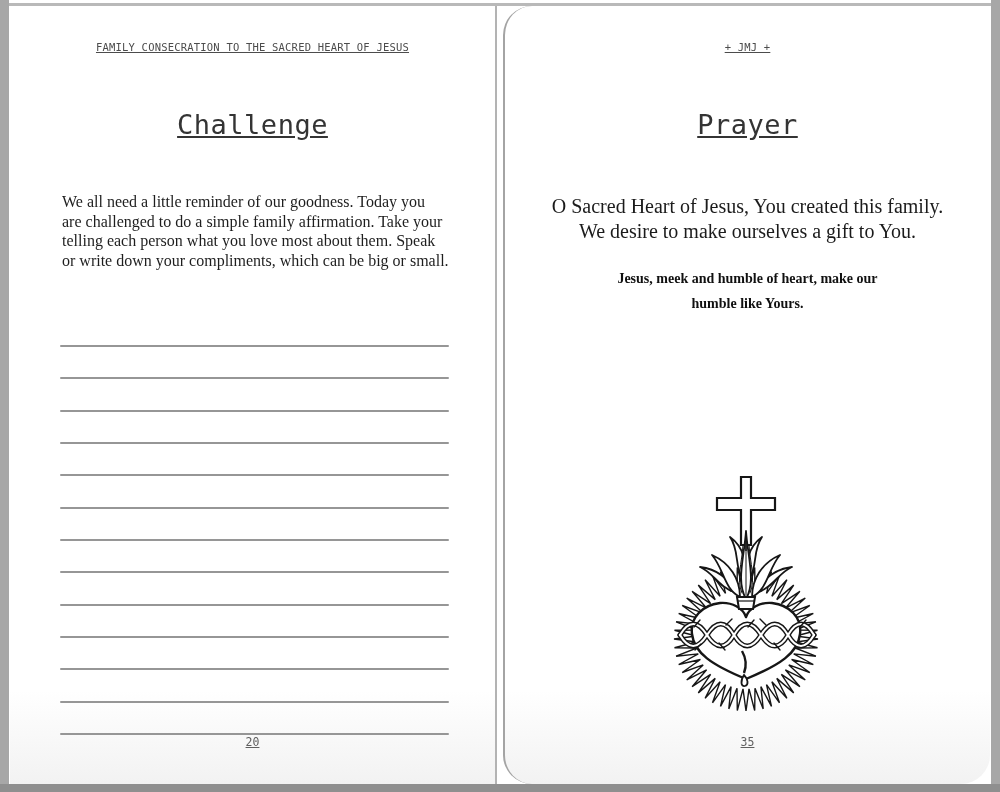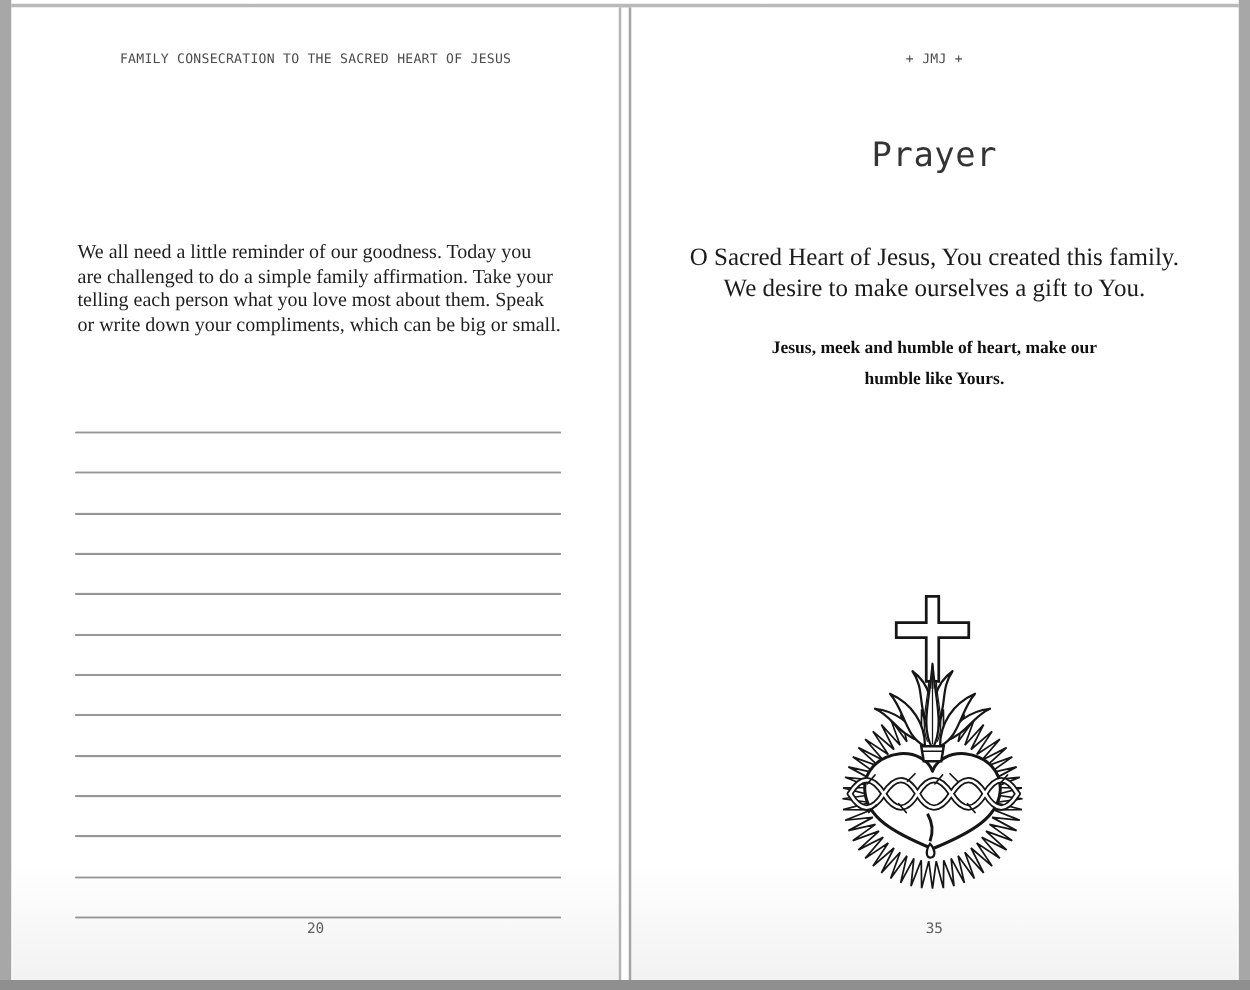--- a/index.html
+++ b/index.html
@@ -9,23 +9,23 @@
 
   
   .frame-left  { position:absolute; left:0; top:0; width:9px;  height:792px; background:#a7a7a7; }
   .frame-right { position:absolute; right:0; top:0; width:9px; height:792px; background:#a7a7a7; }
   .frame-top   { position:absolute; left:9px; right:9px; top:3px; height:3px; background:#b9b9b9; }
   .frame-bottom{ position:absolute; left:0; bottom:0; width:1000px; height:8px; background:#8f8f8f; }
 
   .page { position:absolute; top:6px; height:778px;
           background:linear-gradient(180deg,#ffffff 0%,#ffffff 88%,#f2f2f2 100%); }
   .page-left  { left:10px;  width:487px; border-right:2px solid #b3b3b3; }
-  .page-right { left:503px; width:487px; border-left:2px solid #a4a4a4; }
+  .page-right { left:503px; width:487px; border-left:2px solid #a4a4a4;border-radius:29px; }
 
-  .mono { font-family:"DejaVu Sans Mono", monospace; }
+  .mono { font-family:"DejaVu Sans Mono", monospace;text-decoration:underline; }
 
   .running-head { position:absolute; top:35px; left:0; right:0; text-align:center;
                   font-size:10.5px; letter-spacing:0.2px; color:#4c4c4c; }
   .chapter-title { position:absolute; top:103px; left:0; right:0; text-align:center;
                    font-size:27px; font-weight:400; letter-spacing:0.5px; color:#343434; }
 
   .body-text { position:absolute; top:186px; left:52px; width:400px;
                font-size:16px; line-height:19.6px; color:#1e1e1e; white-space:nowrap; }
 
   .rules { position:absolute; top:339px; left:50px; width:389px; height:400px; }
@@ -48,20 +48,21 @@
 <body>
 
 <div class="photo">
 
   <div class="frame-left"></div>
   <div class="frame-right"></div>
   <div class="frame-top"></div>
 
   <div class="page page-left">
     <div class="running-head mono">FAMILY CONSECRATION TO THE SACRED HEART OF JESUS</div>
+    <div class="chapter-title mono">Challenge</div>
 
     <div class="body-text">
       <div>We all need a little reminder of our goodness. Today you</div>
       <div>are challenged to do a simple family affirmation. Take your</div>
       <div>telling each person what you love most about them. Speak</div>
       <div>or write down your compliments, which can be big or small.</div>
     </div>
 
     <div class="rules">
         <div class="rule" style="top: 0px;"></div>

